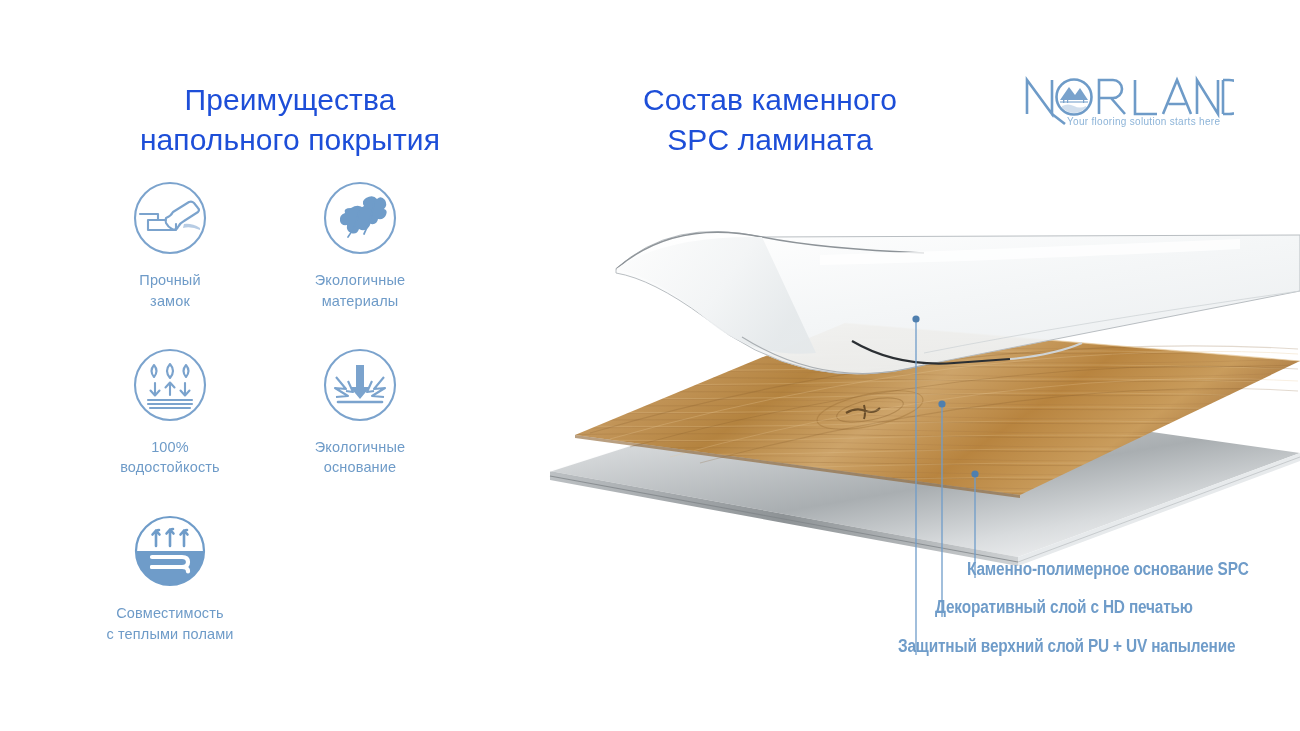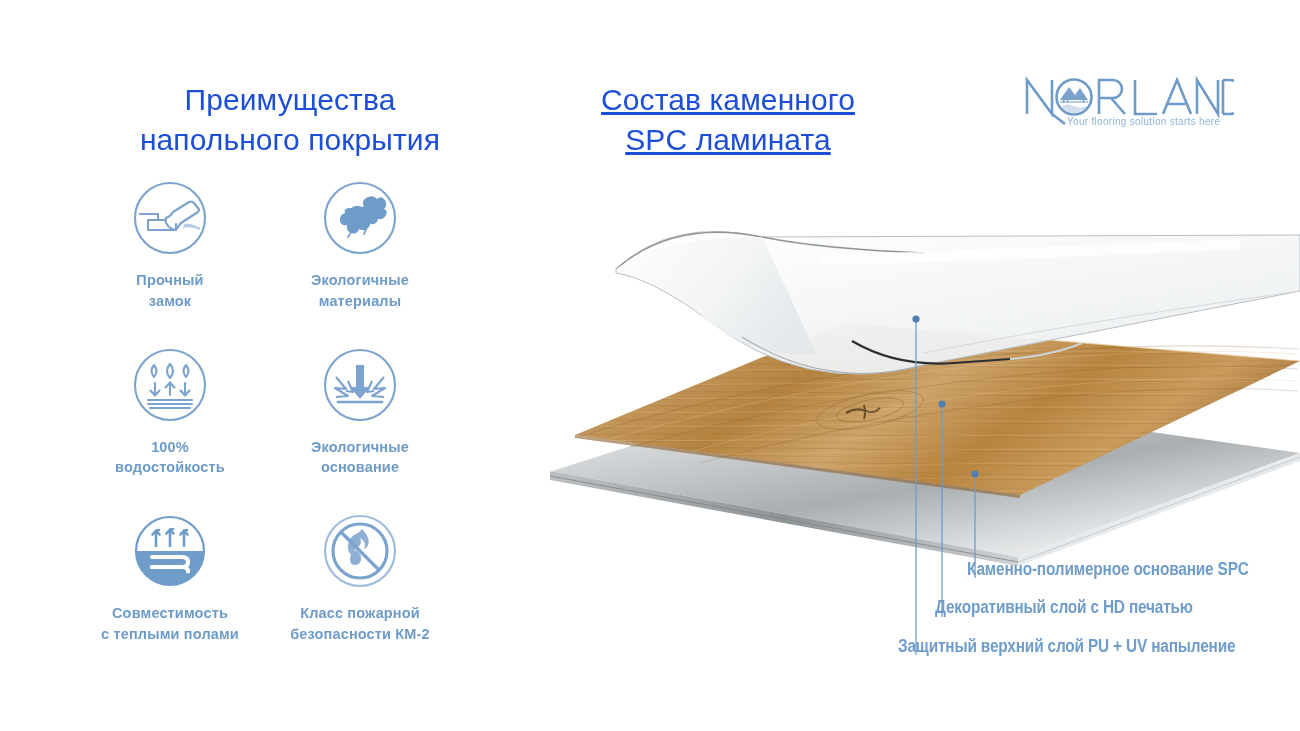--- a/index.html
+++ b/index.html
@@ -18,35 +18,34 @@
     position:absolute;
     color:#1d4ed8;
     font-size:30px;
     font-weight:400;
     line-height:1.34;
     letter-spacing:.1px;
     text-align:center;
     white-space:pre-line;
   }
   #title-left{left:40px;top:80px;width:500px;}
-  #title-center{left:518px;top:80px;width:420px;text-decoration:underline;}
+  #title-center{left:560px;top:80px;width:420px;}
 
   
   .logo{position:absolute;left:1019px;top:70px;width:215px;height:62px;}
   .logo svg{display:block;}
 
   
   .features{
     position:absolute;left:75px;top:180px;width:380px;height:500px;
     display:grid;grid-template-columns:1fr 1fr;grid-template-rows:1fr 1fr 1fr;
   }
   .feature{
     display:flex;flex-direction:column;align-items:center;
     justify-content:flex-start;
-    font-weight:bold;
   }
   .feature .ico{width:76px;height:76px;display:block;}
   .feature .cap{
     margin-top:14px;
     color:#6e9bc8;
     font-size:14.5px;
     line-height:1.42;
     text-align:center;
     white-space:pre-line;
     letter-spacing:.15px;
@@ -206,33 +205,20 @@
         </g>
         <g fill="none" stroke="#ffffff" stroke-width="4.2" stroke-linecap="round" stroke-linejoin="round">
           <path d="M20 44 h30 q6 0 6 5 q0 5 -6 5 h-30"></path>
           <path d="M20 54 h30 q6 0 6 4.5"></path>
         </g>
       </svg>
       <div class="cap">Совместимость
 с теплыми полами</div>
     </div>
 
-    <div class="feature">
-      <svg class="ico" viewBox="0 0 76 76">
-        <circle cx="38" cy="38" r="35" fill="none" stroke="#7ba3cd" stroke-width="2.1" opacity=".75"></circle>
-        <circle cx="38" cy="38" r="27" fill="none" stroke="#7ba3cd" stroke-width="3.2"></circle>
-        <g fill="#7ba3cd" opacity=".85">
-          <path d="M40 16 q9 9 6 16 q-1 3 -4 4 q3 -7 -4 -11 q3 6 -3 10 q-5 3 -3 9 q-7 -4 -6 -12 q1 -8 8 -11 q4 -2 6 -5 z"></path>
-          <path d="M34 37 q6 4 5 10 q-1 5 -6 5 q-5 0 -5 -6 q0 -6 6 -9 z"></path>
-        </g>
-        <line x1="19" y1="19" x2="57" y2="57" stroke="#7ba3cd" stroke-width="3.2" stroke-linecap="round"></line>
-      </svg>
-      <div class="cap">Класс пожарной
-безопасности КМ-2</div>
-    </div>
   </div>
 
   <div class="product">
     <svg viewBox="0 0 780 420" width="780" height="420" aria-hidden="true">
       <defs>
         <linearGradient id="woodG" x1="0" y1="0" x2="1" y2="0.35">
           <stop offset="0" stop-color="#a9763f"></stop>
           <stop offset=".18" stop-color="#c69a60"></stop>
           <stop offset=".38" stop-color="#b4833f"></stop>
           <stop offset=".55" stop-color="#cda46a"></stop>

